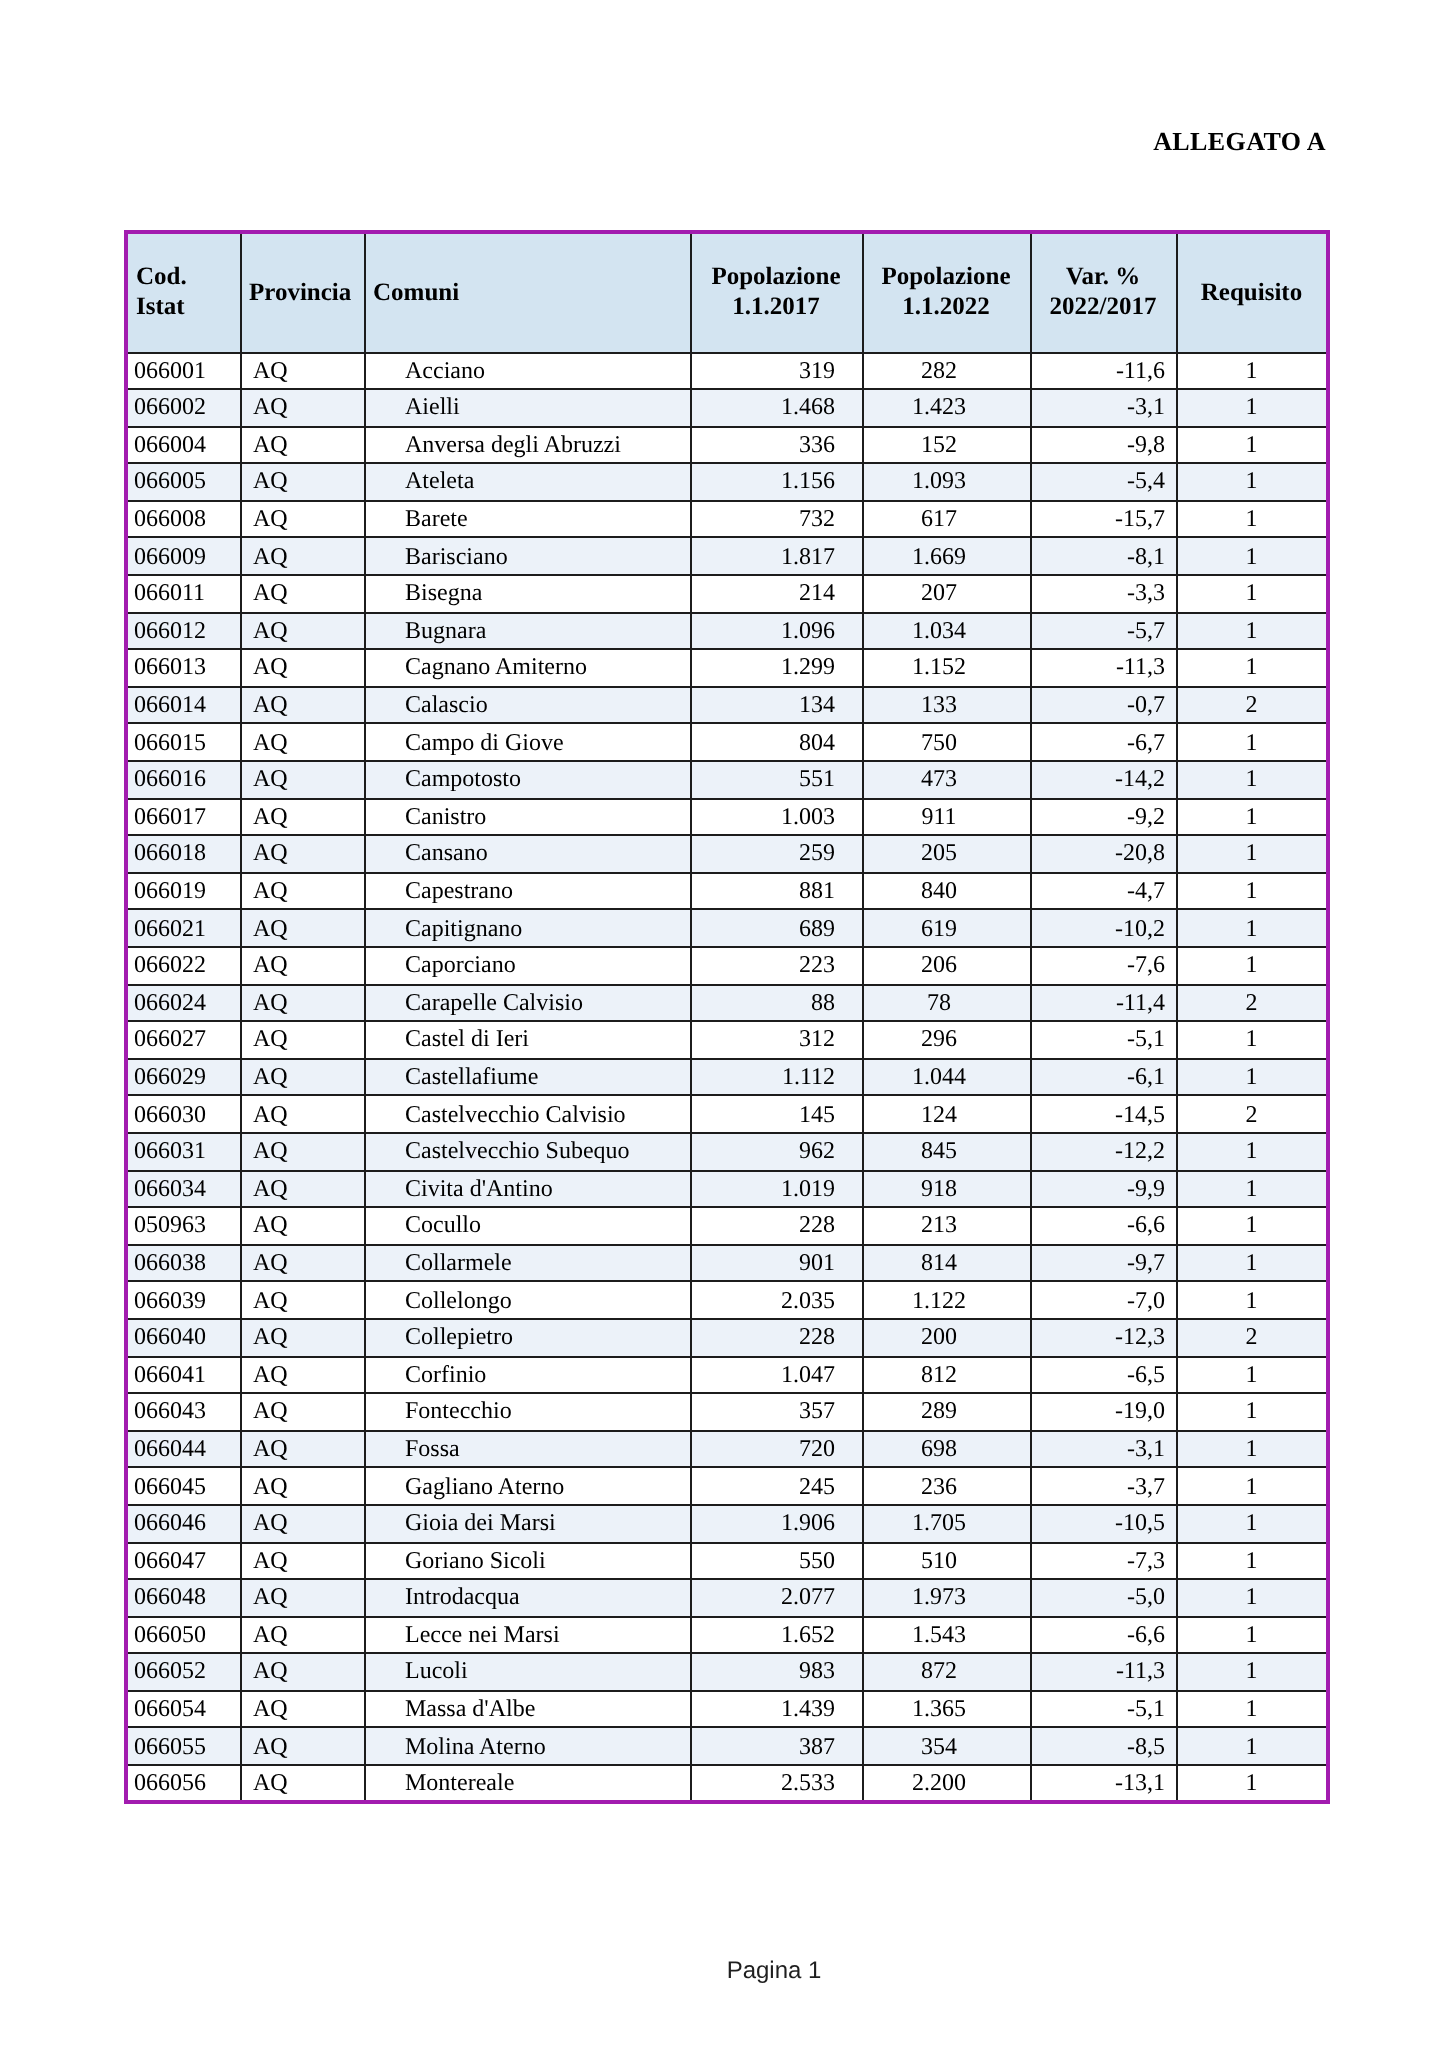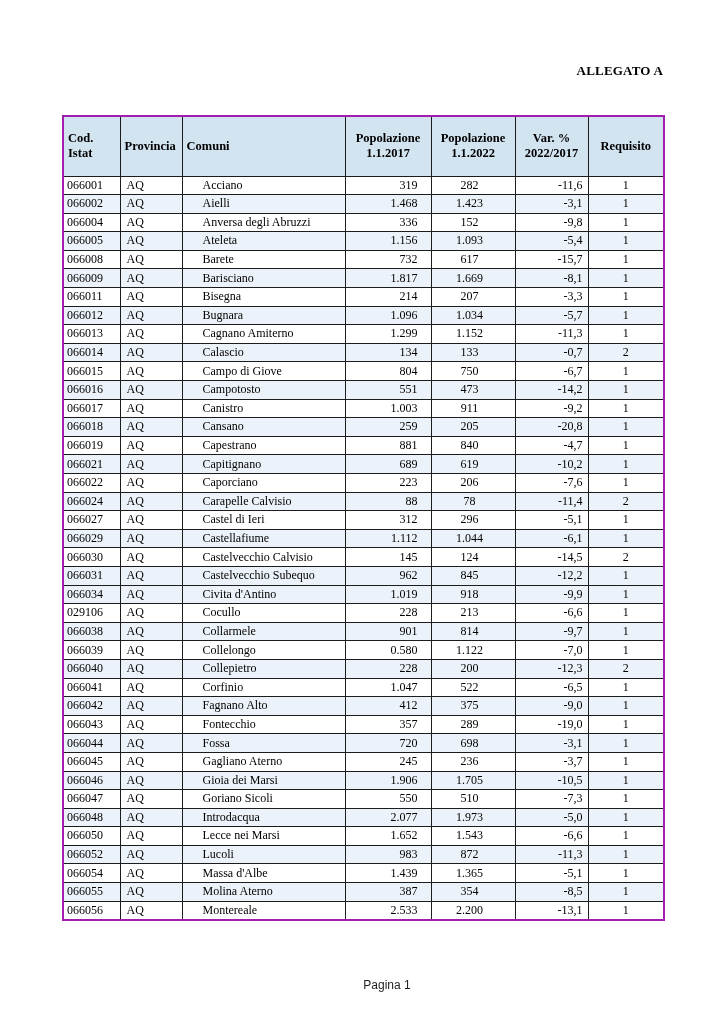--- a/index.html
+++ b/index.html
@@ -310,71 +310,62 @@
         <tr class="stripe">
           <td class="col0">066034</td>
           <td class="col1">AQ</td>
           <td class="col2">Civita d'Antino</td>
           <td class="col3">1.019</td>
           <td class="col4">918</td>
           <td class="col5">-9,9</td>
           <td class="col6">1</td>
         </tr>
         <tr>
-          <td class="col0">029106</td>
+          <td class="col0">050963</td>
           <td class="col1">AQ</td>
           <td class="col2">Cocullo</td>
           <td class="col3">228</td>
           <td class="col4">213</td>
           <td class="col5">-6,6</td>
           <td class="col6">1</td>
         </tr>
         <tr class="stripe">
           <td class="col0">066038</td>
           <td class="col1">AQ</td>
           <td class="col2">Collarmele</td>
           <td class="col3">901</td>
           <td class="col4">814</td>
           <td class="col5">-9,7</td>
           <td class="col6">1</td>
         </tr>
         <tr>
           <td class="col0">066039</td>
           <td class="col1">AQ</td>
           <td class="col2">Collelongo</td>
-          <td class="col3">0.580</td>
+          <td class="col3">2.035</td>
           <td class="col4">1.122</td>
           <td class="col5">-7,0</td>
           <td class="col6">1</td>
         </tr>
         <tr class="stripe">
           <td class="col0">066040</td>
           <td class="col1">AQ</td>
           <td class="col2">Collepietro</td>
           <td class="col3">228</td>
           <td class="col4">200</td>
           <td class="col5">-12,3</td>
           <td class="col6">2</td>
         </tr>
         <tr>
           <td class="col0">066041</td>
           <td class="col1">AQ</td>
           <td class="col2">Corfinio</td>
           <td class="col3">1.047</td>
-          <td class="col4">522</td>
+          <td class="col4">812</td>
           <td class="col5">-6,5</td>
-          <td class="col6">1</td>
-        </tr>
-        <tr class="stripe">
-          <td class="col0">066042</td>
-          <td class="col1">AQ</td>
-          <td class="col2">Fagnano Alto</td>
-          <td class="col3">412</td>
-          <td class="col4">375</td>
-          <td class="col5">-9,0</td>
           <td class="col6">1</td>
         </tr>
         <tr>
           <td class="col0">066043</td>
           <td class="col1">AQ</td>
           <td class="col2">Fontecchio</td>
           <td class="col3">357</td>
           <td class="col4">289</td>
           <td class="col5">-19,0</td>
           <td class="col6">1</td>

